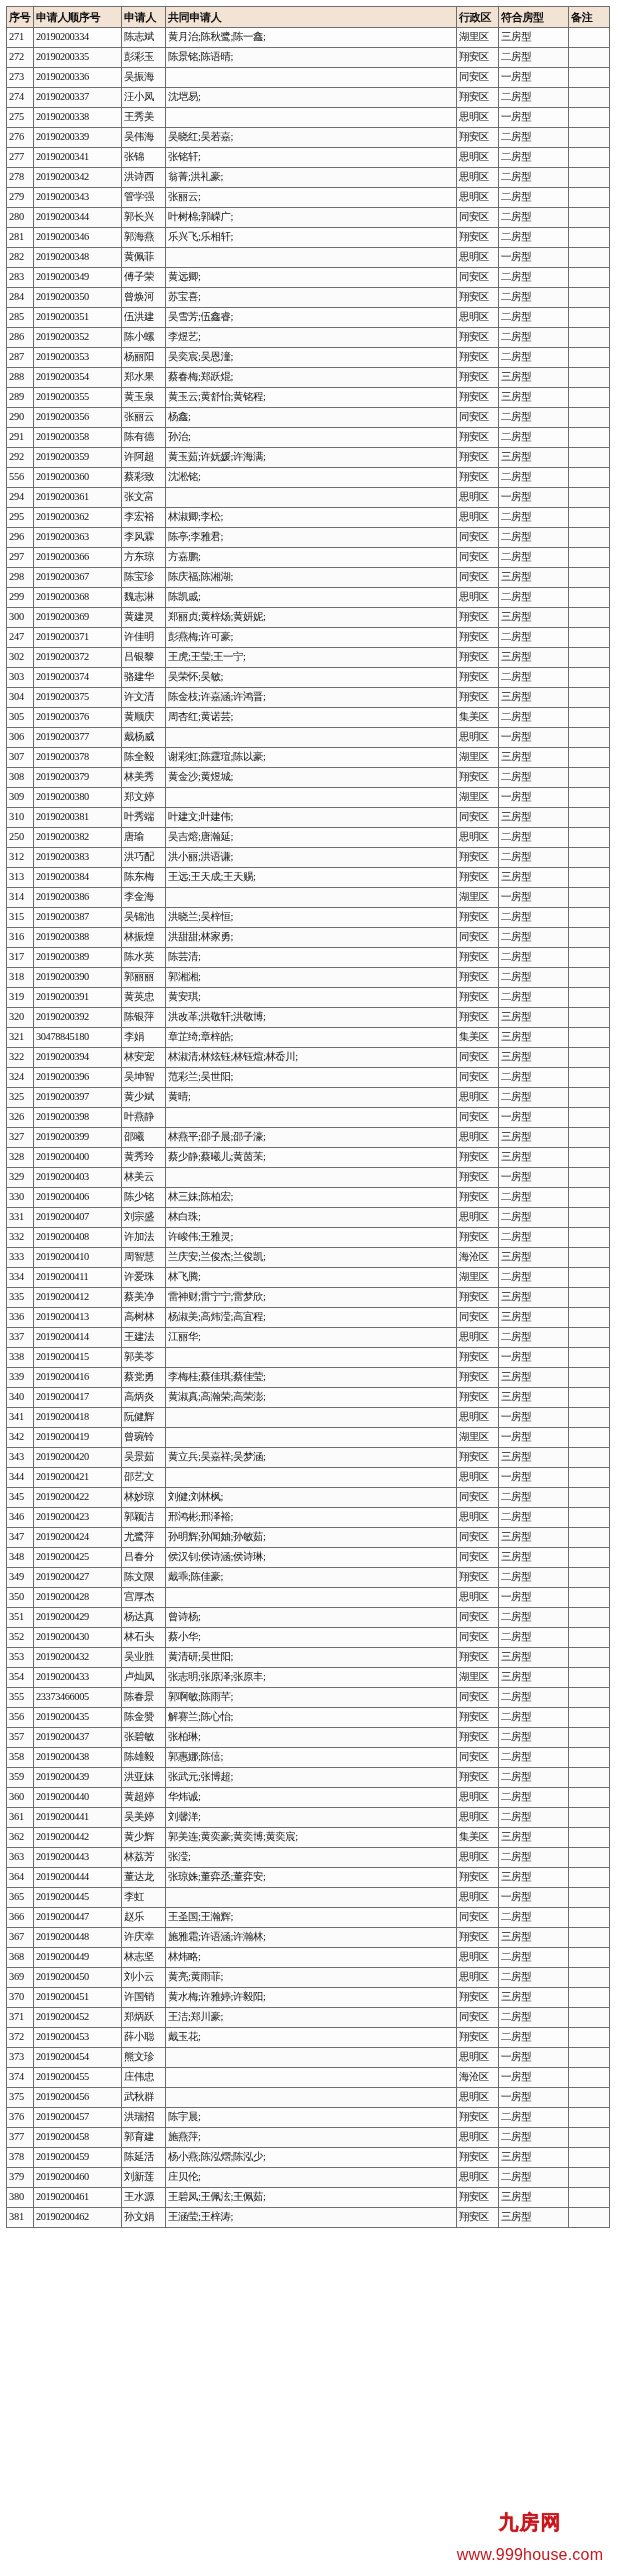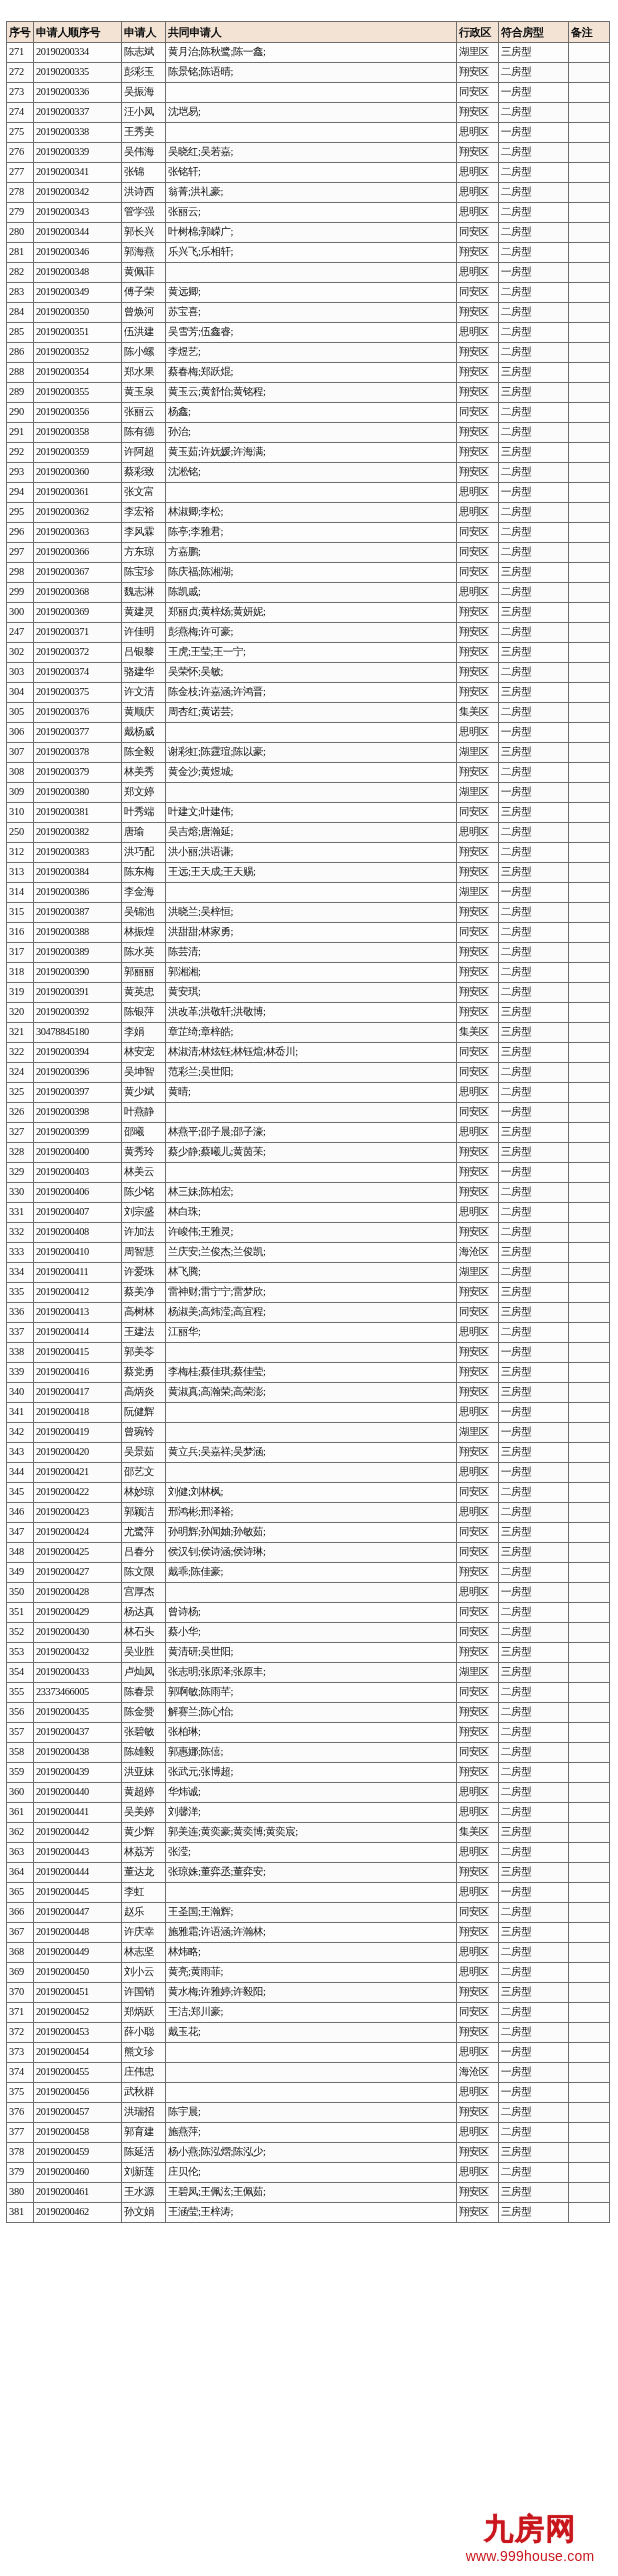--- a/index.html
+++ b/index.html
@@ -10,21 +10,21 @@
   body {
     width: 619px;
     height: 2576px;
     font-family: "Liberation Serif", "DejaVu Serif", serif;
     position: relative;
     overflow: hidden;
   }
   .sheet {
     position: absolute;
     left: 6px;
-    top: 21px;
+    top: 6px;
     width: 602px;
   }
   table.apply-table {
     border-collapse: collapse;
     width: 602px;
     table-layout: fixed;
     font-size: 10.4px;
     color: #101010;
   }
   table.apply-table col.c-seq      { width: 27px; }
@@ -72,34 +72,34 @@
   .watermark {
     position: absolute;
     right: 6px;
     bottom: 12px;
     width: 166px;
     text-align: center;
     pointer-events: none;
     user-select: none;
   }
   .watermark .wm-logo {
-    font-family: Liberation Mono, monospace;
+    font-family: Liberation Sans, sans-serif;
     font-weight: bold;
-    font-size: 30px;
+    font-size: 20px;
     color: #c9161d;
     letter-spacing: 1px;
     line-height: 1;
     text-shadow: 0 0 1px #c9161d;
   }
   .watermark .wm-url {
     font-family: "Liberation Sans", sans-serif;
-    font-size: 14px;
+    font-size: 16px;
     color: #c9161d;
     letter-spacing: 0.2px;
-    margin-top: 2px;
+    margin-top: 14px;
   }
 </style>
 </head>
 <body>
 
 <div class="sheet">
   <table class="apply-table">
     <colgroup>
       <col class="c-seq">
         <col class="c-appno">
@@ -259,20 +259,29 @@
         <tr>
           <td class="seq">286</td>
           <td class="appno">20190200352</td>
           <td class="applicant">陈小螺</td>
           <td class="joint">李煜艺;</td>
           <td class="district">翔安区</td>
           <td class="housetype">二房型</td>
           <td class="remark"></td>
         </tr>
         <tr>
+          <td class="seq">287</td>
+          <td class="appno">20190200353</td>
+          <td class="applicant">杨丽阳</td>
+          <td class="joint">吴奕宸;吴恩潼;</td>
+          <td class="district">翔安区</td>
+          <td class="housetype">二房型</td>
+          <td class="remark"></td>
+        </tr>
+        <tr>
           <td class="seq">288</td>
           <td class="appno">20190200354</td>
           <td class="applicant">郑水果</td>
           <td class="joint">蔡春梅;郑跃焜;</td>
           <td class="district">翔安区</td>
           <td class="housetype">三房型</td>
           <td class="remark"></td>
         </tr>
         <tr>
           <td class="seq">289</td>
@@ -304,21 +313,21 @@
         <tr>
           <td class="seq">292</td>
           <td class="appno">20190200359</td>
           <td class="applicant">许阿超</td>
           <td class="joint">黄玉茹;许妩媛;许海满;</td>
           <td class="district">翔安区</td>
           <td class="housetype">三房型</td>
           <td class="remark"></td>
         </tr>
         <tr>
-          <td class="seq">293</td>
+          <td class="seq">556</td>
           <td class="appno">20190200360</td>
           <td class="applicant">蔡彩致</td>
           <td class="joint">沈淞铭;</td>
           <td class="district">翔安区</td>
           <td class="housetype">二房型</td>
           <td class="remark"></td>
         </tr>
         <tr>
           <td class="seq">294</td>
           <td class="appno">20190200361</td>

